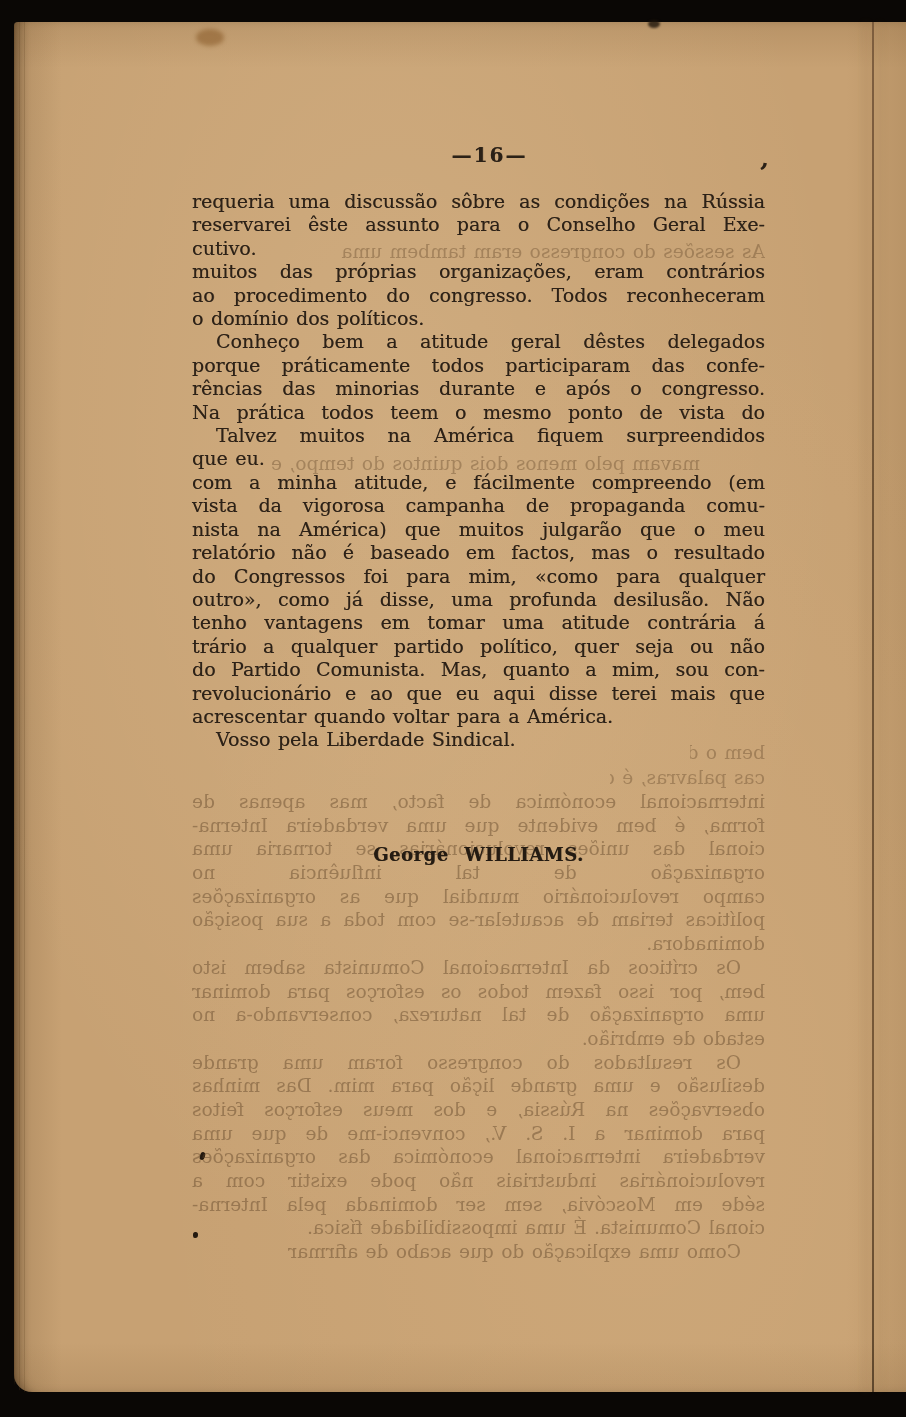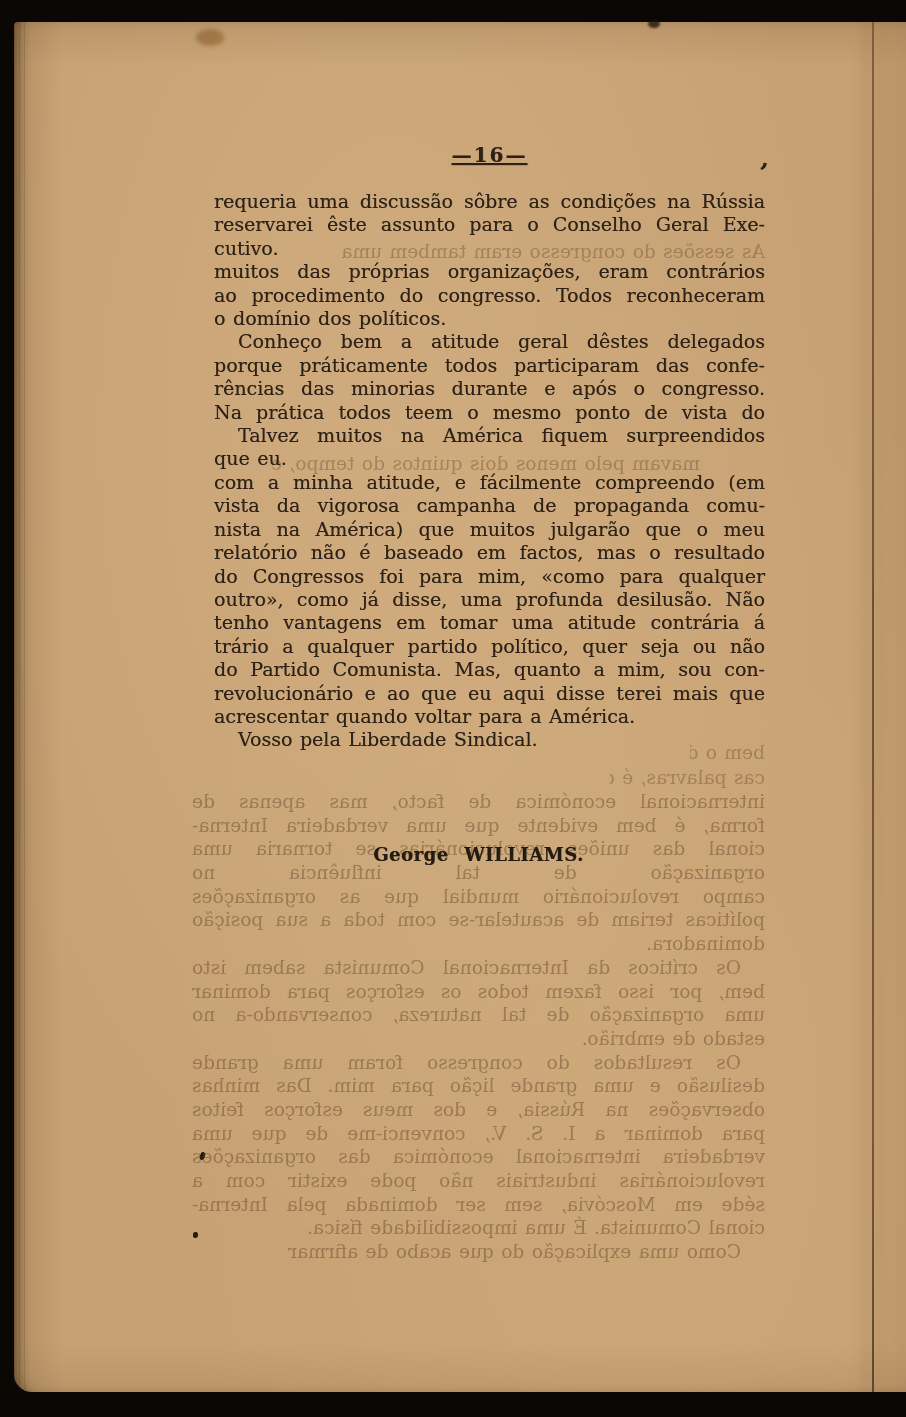--- a/index.html
+++ b/index.html
@@ -43,36 +43,35 @@
   .stain.s2{left:634px;top:-2px;width:12px;height:8px;background:rgba(30,20,10,0.8);filter:blur(1px);}
   .speck{position:absolute;background:#241a10;border-radius:50% 50% 60% 40%;}
   .speck.k1{left:186px;top:1130px;width:5px;height:8px;transform:rotate(14deg);}
   .speck.k2{left:179px;top:1210px;width:5px;height:6px;}
   
   .page-number{
     position:absolute;left:178px;top:121px;width:573px;
     text-align:center;padding-left:22px;box-sizing:border-box;
     font-size:20px;font-weight:700;letter-spacing:2px;color:#2b2117;
     text-shadow:0.3px 0.3px 0.6px rgba(43,33,23,0.55);
-    text-decoration:underline;
   }
   .stray-mark{
     position:absolute;left:744px;top:136px;font-size:26px;font-weight:700;
     color:#2b2117;transform:rotate(8deg);
   }
   .body-text{
     position:absolute;left:178px;top:168px;width:573px;
     font-size:19px;color:#2c2117;
     text-shadow:0.3px 0.3px 0.55px rgba(44,33,23,0.5);
     word-spacing:1.5px;
   }
   .body-text .line{
     height:23.42px;line-height:23.42px;
     text-align:justify;text-align-last:justify;
-    white-space:nowrap;overflow:visible;margin-left:22px;
+    white-space:nowrap;overflow:visible;
   }
   .body-text .line.pend{text-align-last:left;white-space:normal;}
   .body-text .line.ind{text-indent:24px;}
   .signature{
     position:absolute;left:178px;top:822px;width:573px;
     text-align:center;font-size:18px;font-weight:700;color:#241b12;
     word-spacing:9px;letter-spacing:0.5px;
     text-shadow:0.4px 0.4px 0.6px rgba(36,27,18,0.6);
   }
   

